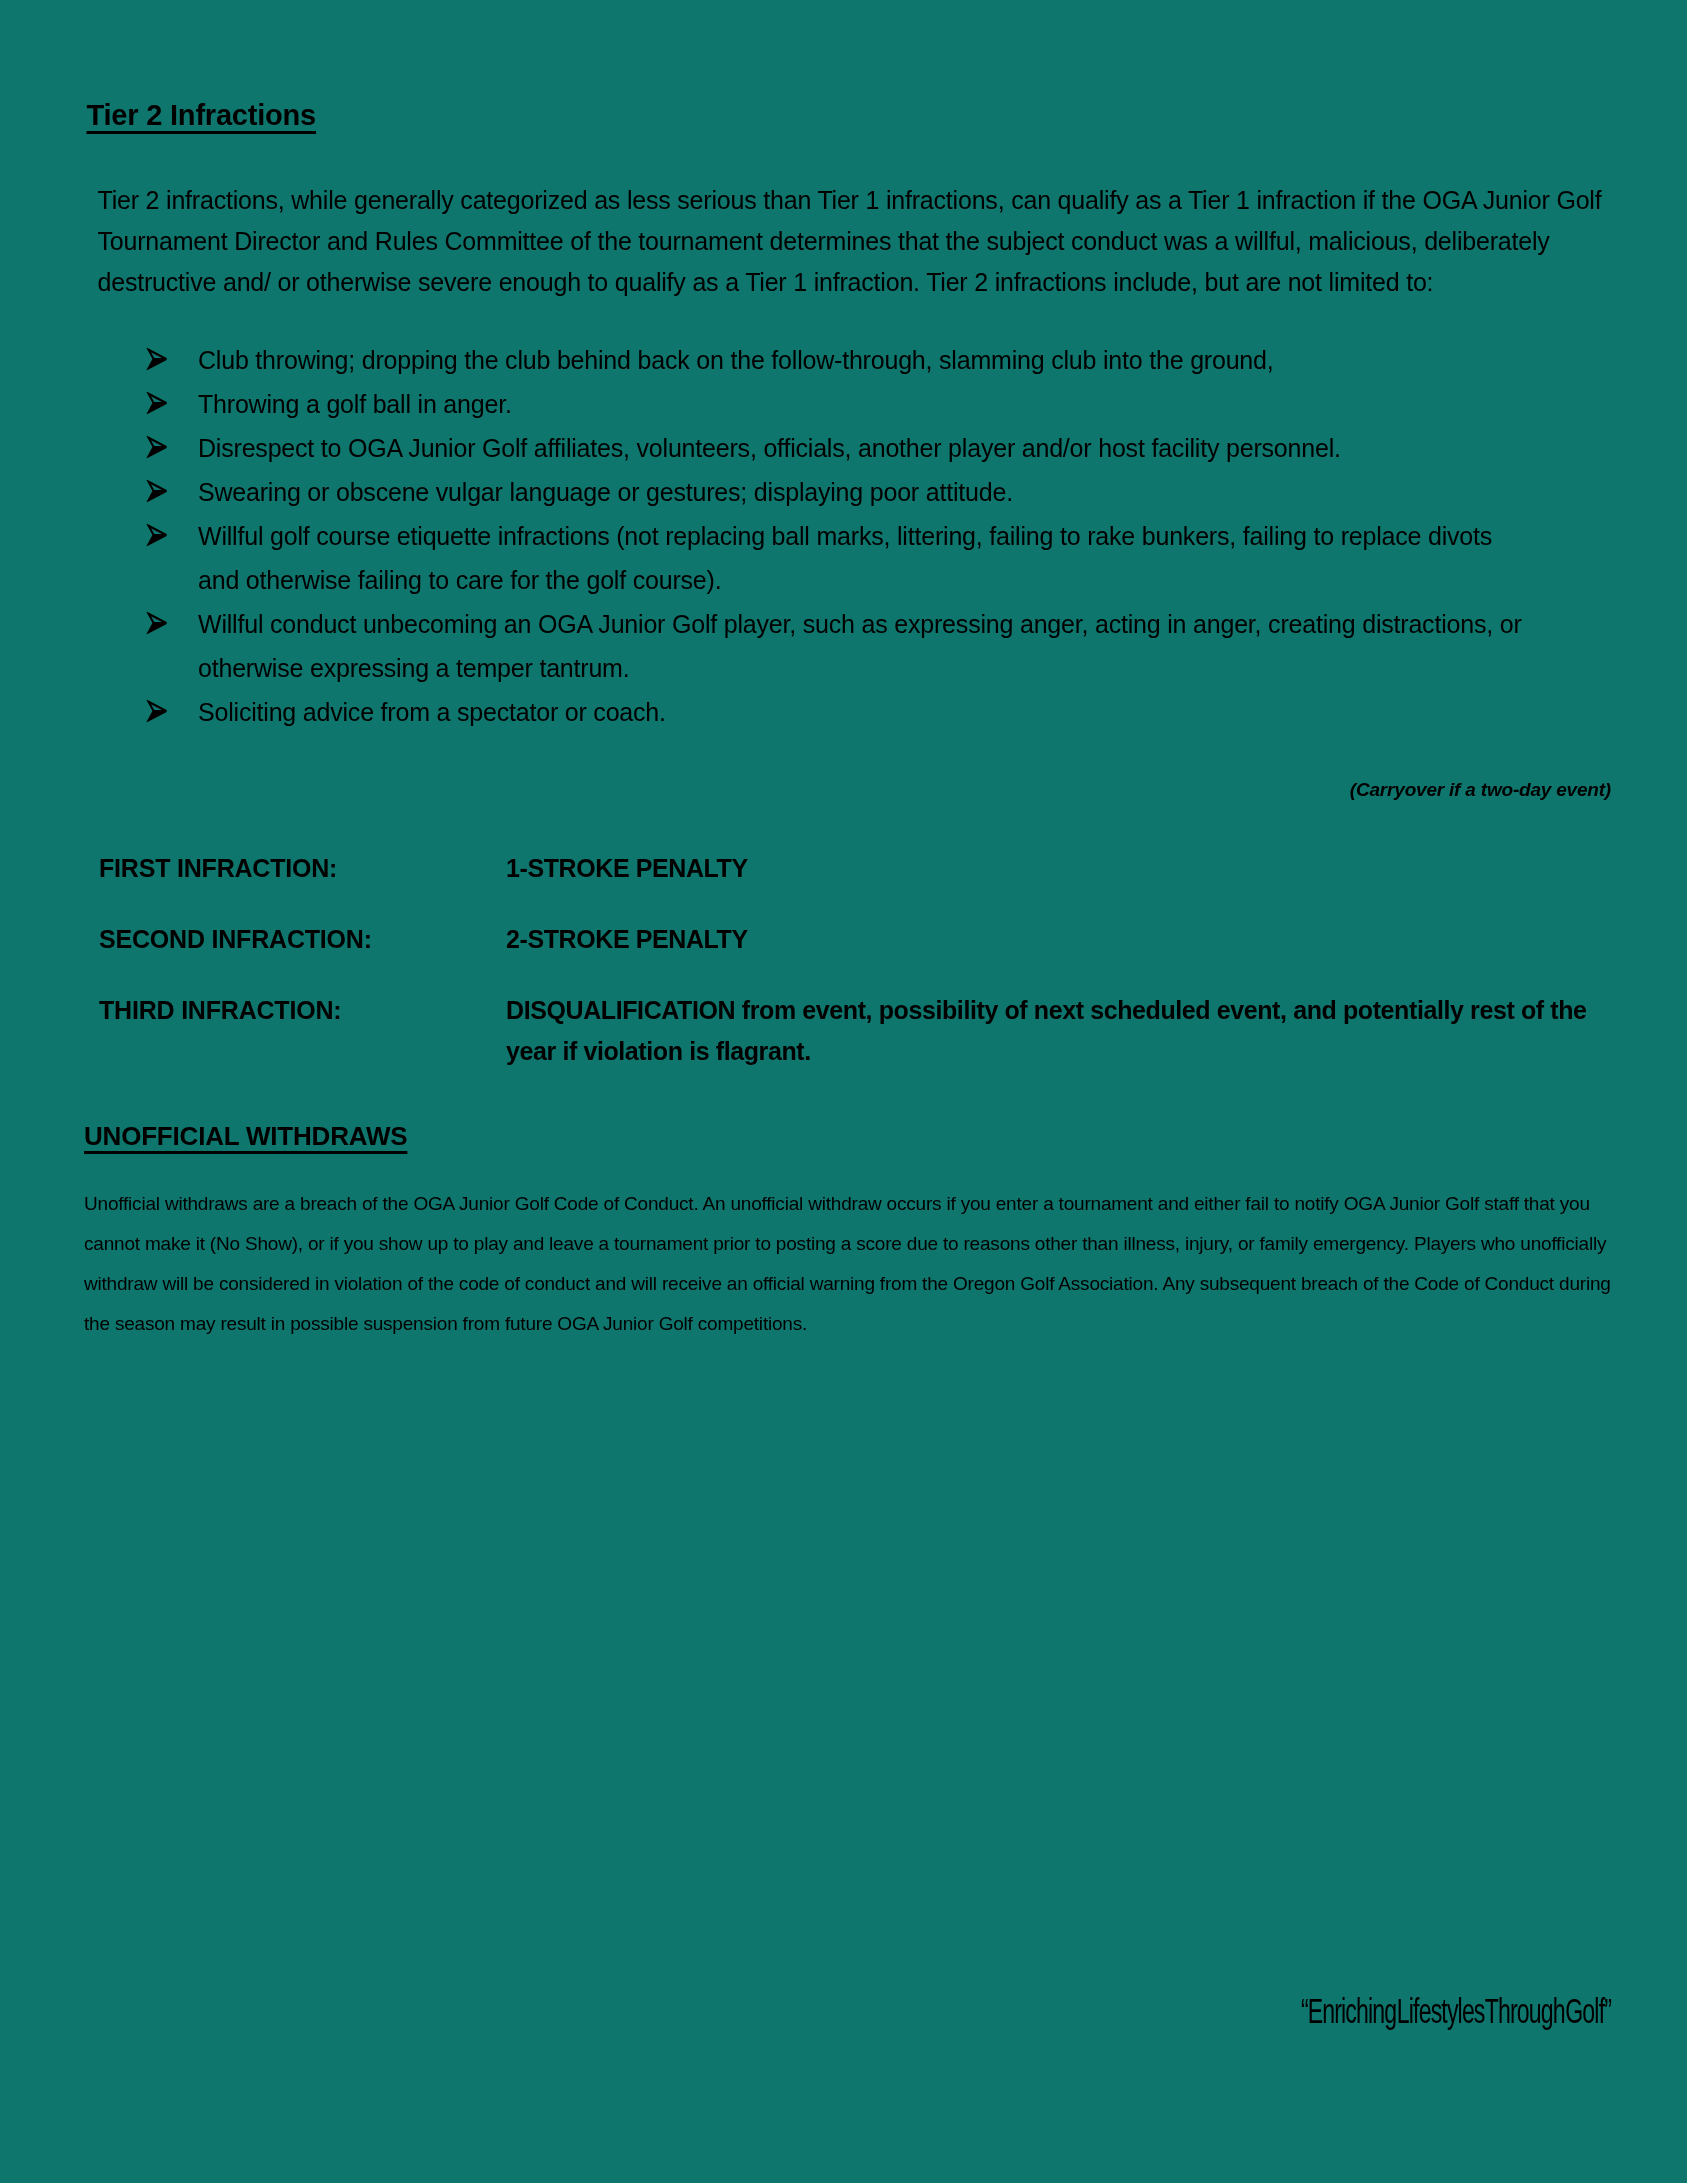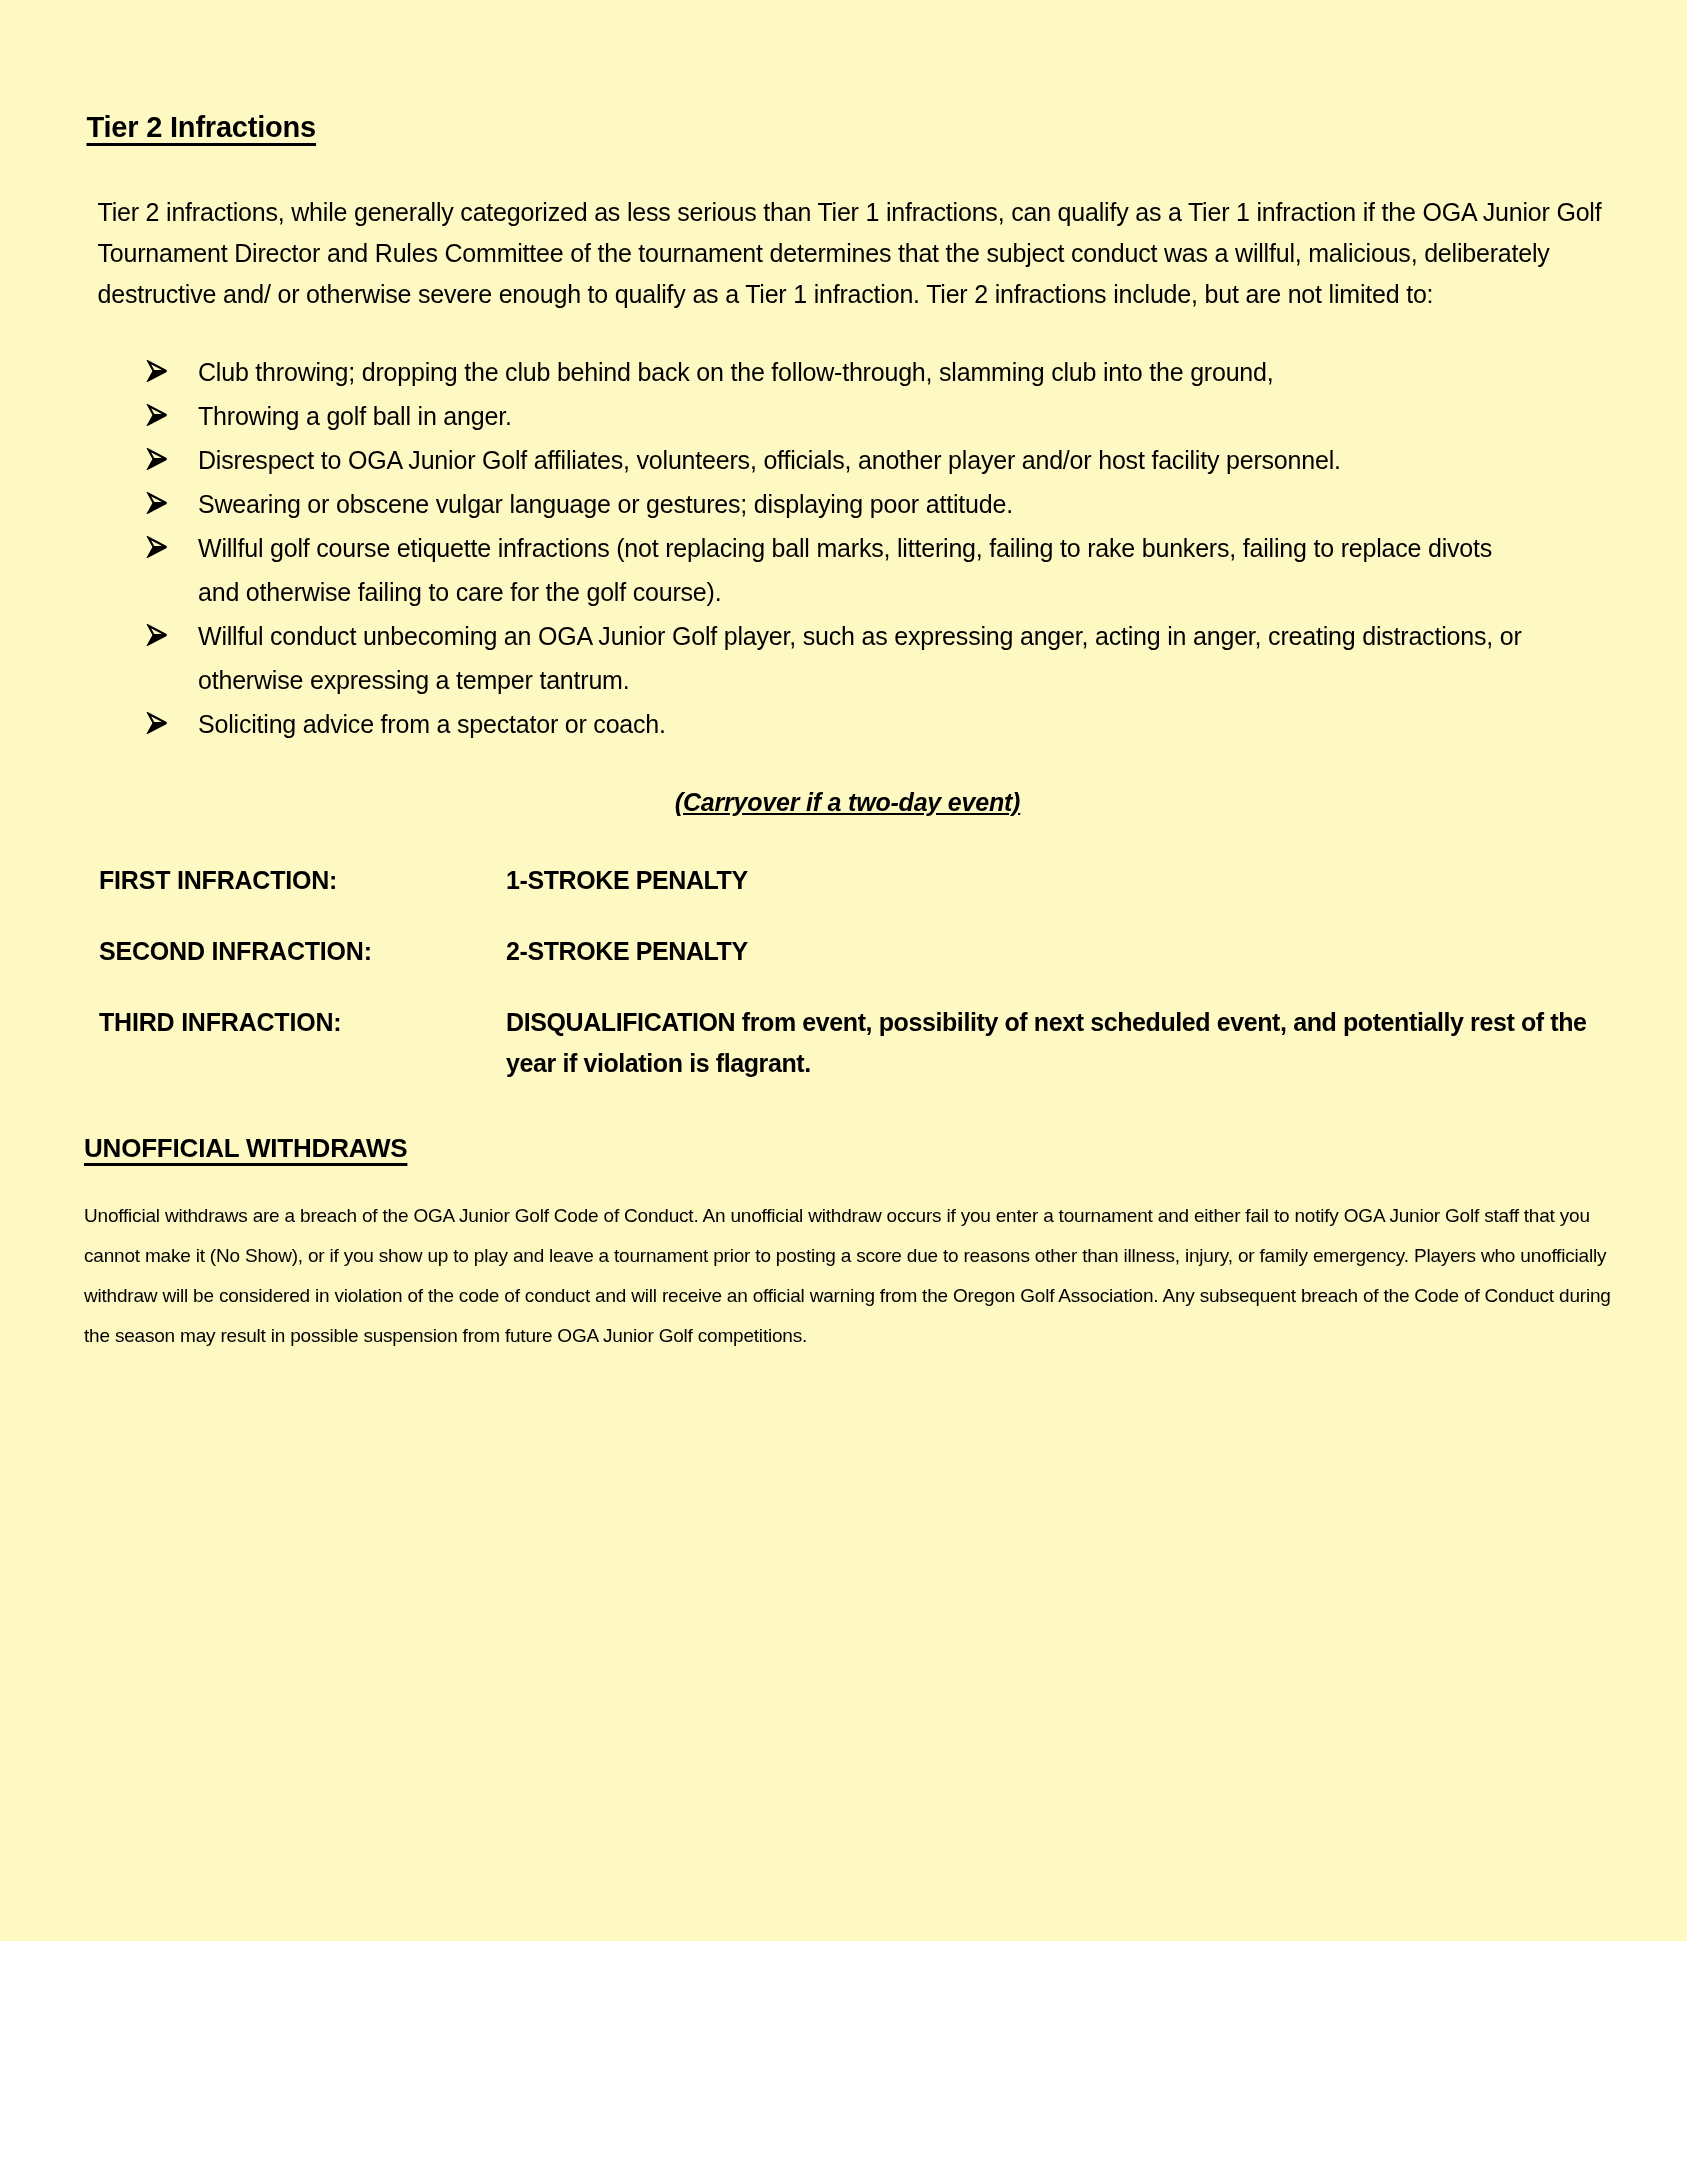--- a/index.html
+++ b/index.html
@@ -3,24 +3,24 @@
 <meta charset="utf-8">
 <style>
   html, body {
     margin: 0;
     padding: 0;
     background: #ffffff;
   }
   .page {
     position: relative;
     width: 1687px;
-    height: 1941px;
+    height: 2183px;
     box-sizing: border-box;
-    padding: 16px 76px 0 84px;
-    background: #fef9c3;
+    padding: 4px 76px 0 84px;
+    background: #0f766e;
     color: #000000;
     font-family: "Liberation Sans", sans-serif;
     letter-spacing: -0.2px;
     overflow: hidden;
   }
   .doc-title {
     margin: 94px 0 0 2.5px;
     font-size: 29px;
     line-height: 35px;
     font-weight: 700;
@@ -58,26 +58,25 @@
     text-align: center;
     font-size: 25px;
     line-height: 34px;
     font-weight: 700;
   }
   .penalties-heading .em {
     font-style: italic;
   }
   .carryover-note {
     margin: 39px 0 0 0;
-    text-align: center;
-    font-size: 25px;
+    text-align: right;
+    font-size: 19px;
     line-height: 34px;
     font-weight: 700;
     font-style: italic;
-    text-decoration: underline;
   }
   .penalty-table {
     margin-top: 41px;
   }
   .penalty-row {
     display: flex;
     align-items: flex-start;
     padding-left: 15px;
     font-weight: 700;
     font-size: 25px;

